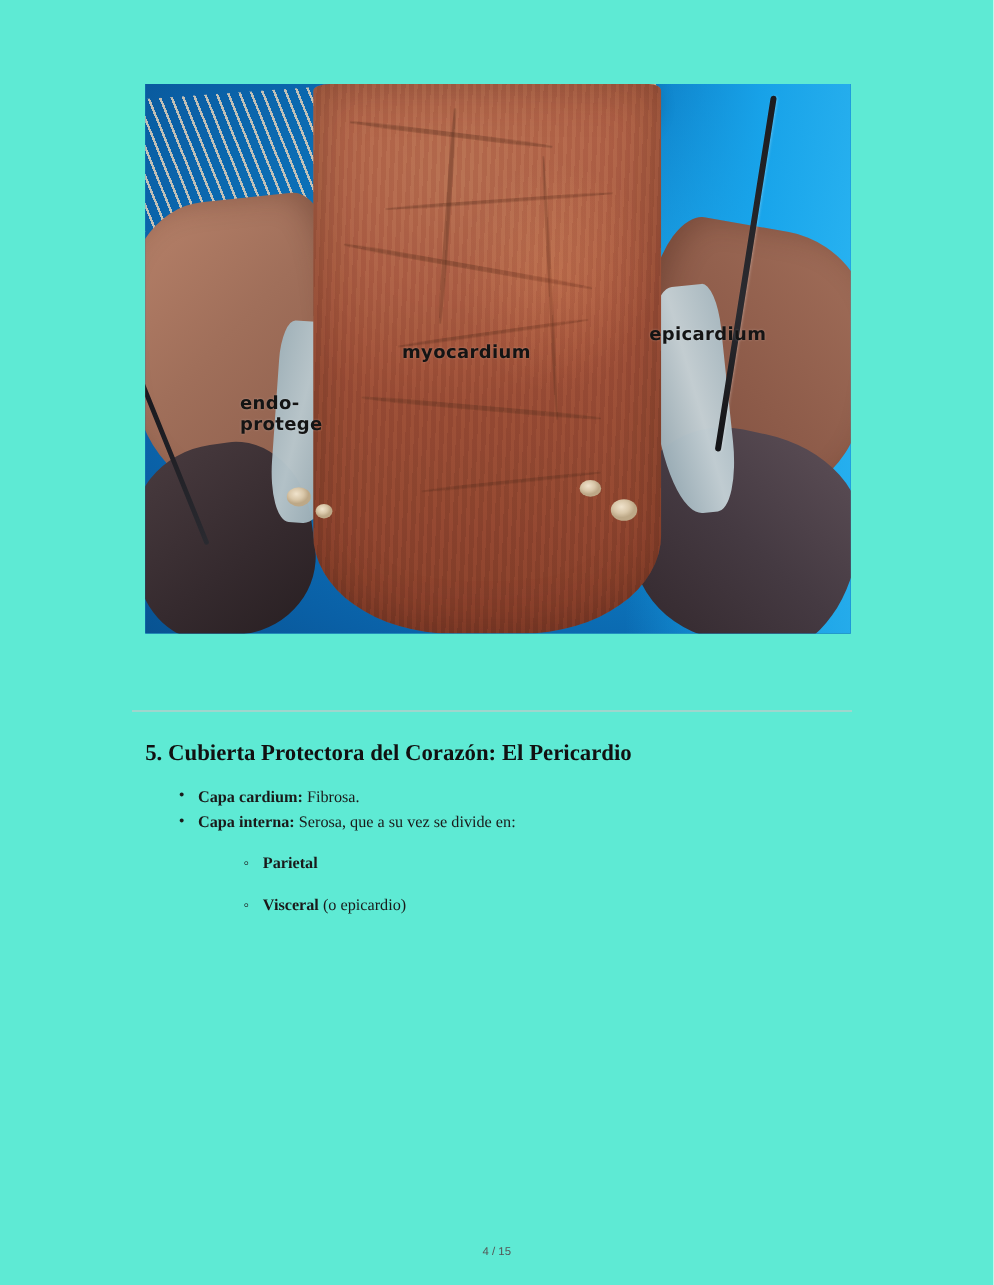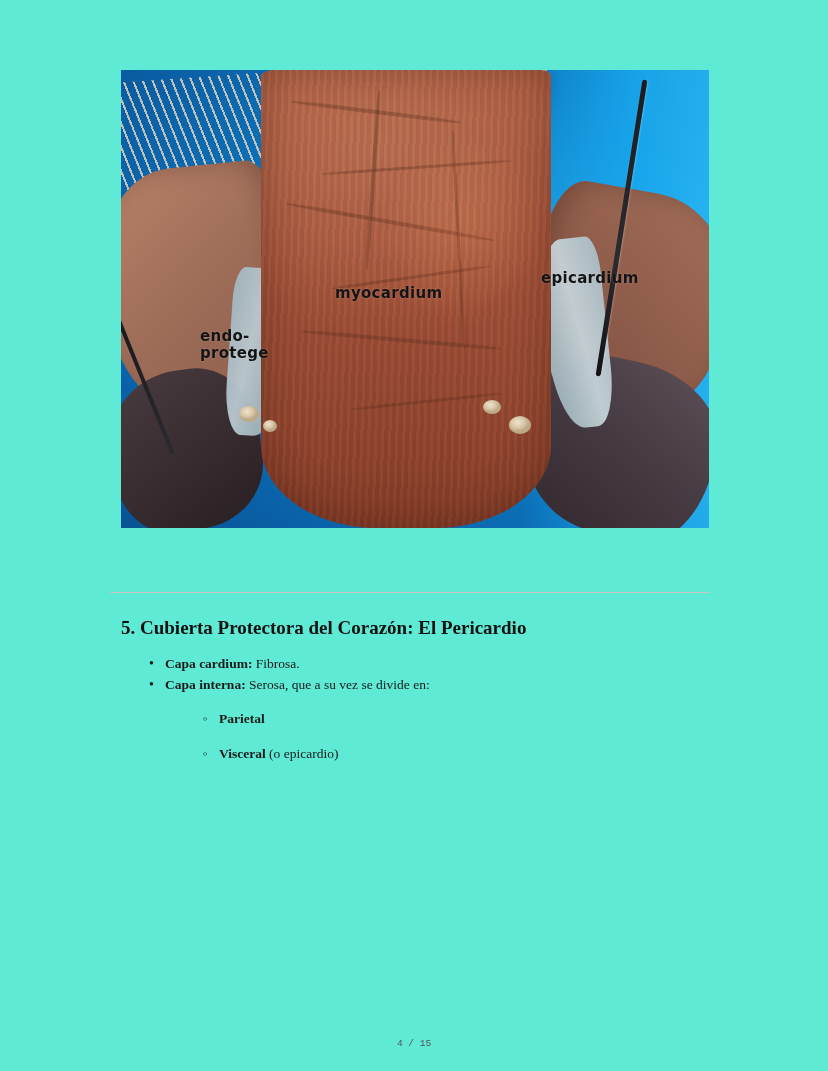--- a/index.html
+++ b/index.html
@@ -257,21 +257,21 @@
     top: 0;
     font-size: 13px;
   }
   b { font-weight: 700; }
   .footer {
     position: absolute;
     left: 0;
     right: 0;
     top: 1038px;
     text-align: center;
-    font-family: Liberation Mono, monospace;
+    font-family: Liberation Sans, sans-serif;
     font-size: 9.5px;
     color: #555;
   }
 </style>
 </head>
 <body>
 
 <div class="page">
 
   <div class="figure-wrap">

